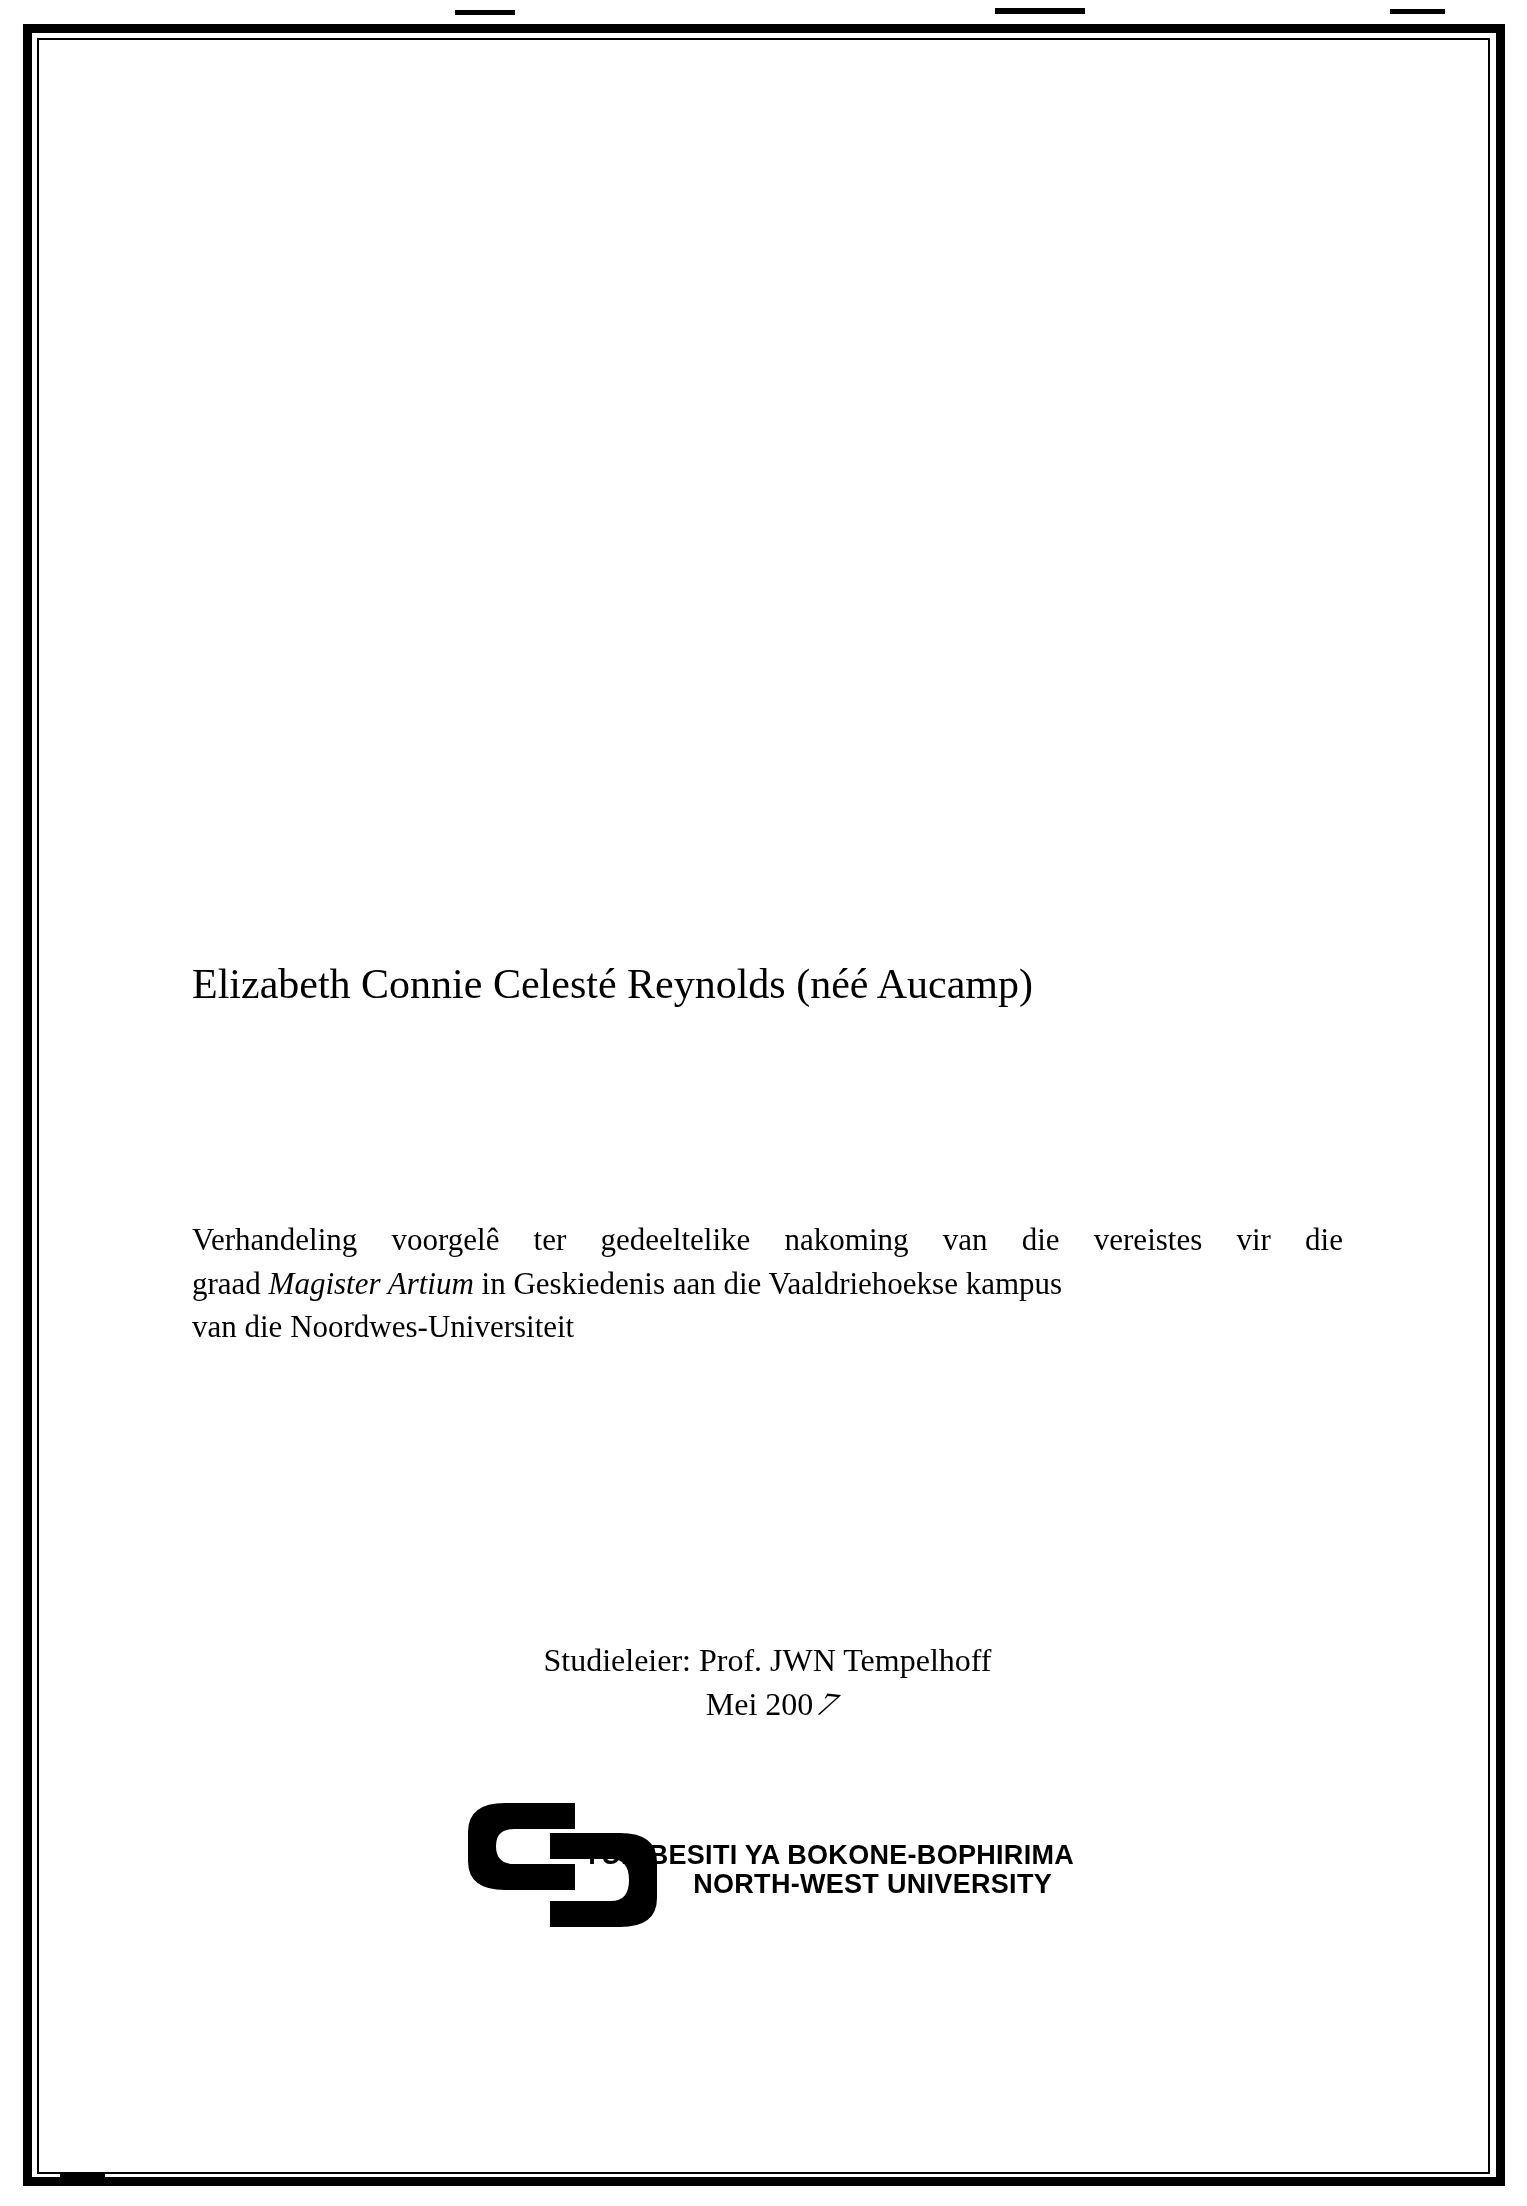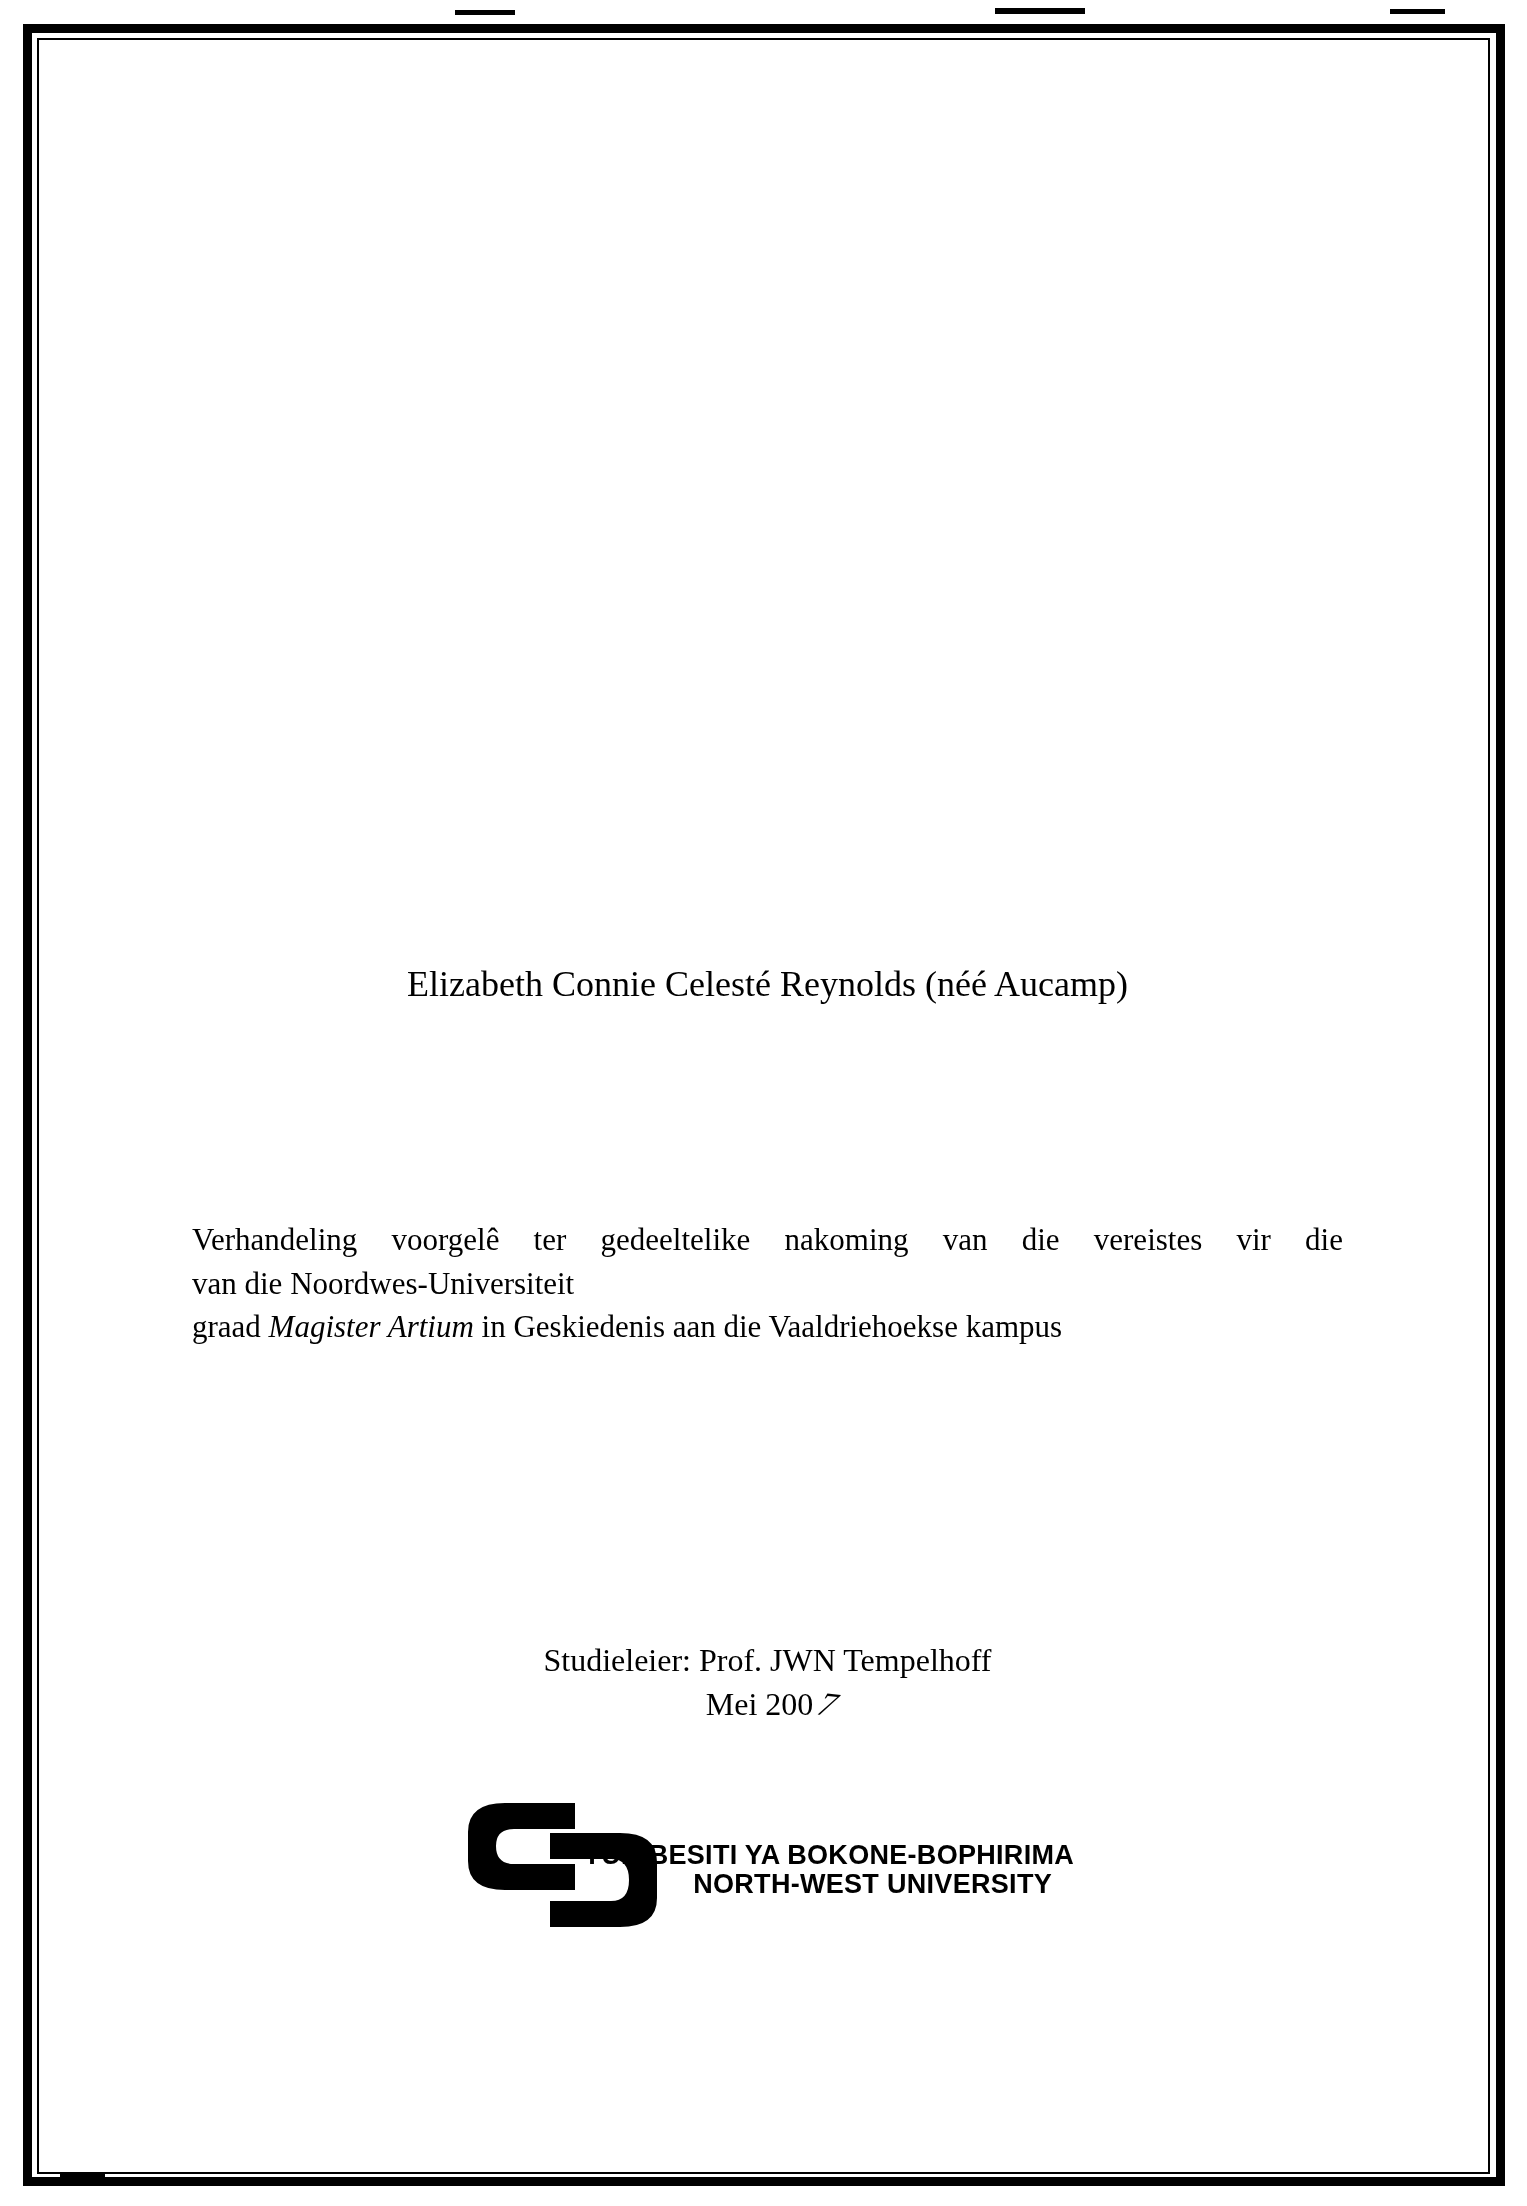--- a/index.html
+++ b/index.html
@@ -46,22 +46,22 @@
     letter-spacing: 0.2px;
   }
   .byline {
     top: 800px;
     text-align: center;
     font-size: 31px;
     line-height: 40px;
   }
   .author-line {
     top: 960px;
-    text-align: center;
-    font-size: 36px;
+    text-align: left;
+    font-size: 42px;
     line-height: 48px;
   }
   .statement {
     top: 1218px;
     font-size: 31px;
     line-height: 43.5px;
     text-align: left;
   }
   .statement .justified {
     text-align: justify;
@@ -112,22 +112,22 @@
   <div class="speck" style="left:995px; top:8px; width:90px; height:6px;"></div>
   <div class="speck" style="left:1390px; top:9px; width:55px; height:5px;"></div>
   <div class="speck" style="left:60px; top:2174px; width:45px; height:5px;"></div>
 
 
 
   <div class="content author-line">Elizabeth Connie Celesté Reynolds (néé Aucamp)</div>
 
   <div class="content statement">
     <div class="justified">Verhandeling voorgelê ter gedeeltelike nakoming van die vereistes vir die</div>
+    <div><span>graad </span><span class="italic">Magister Artium</span><span> in Geskiedenis aan die Vaaldriehoekse kampus</span></div>
     <div>van die Noordwes-Universiteit</div>
-    <div><span>graad </span><span class="italic">Magister Artium</span><span> in Geskiedenis aan die Vaaldriehoekse kampus</span></div>
   </div>
 
   <div class="content supervisor-block">
     <div>Studieleier: Prof. JWN Tempelhoff</div>
     <div><span>Mei 200</span><span class="date-seven">7</span></div>
   </div>
 
   <svg class="logo-mark" viewBox="453 1795 215 140" xmlns="http://www.w3.org/2000/svg">
     <path fill="#000000" d="M575 1803 L505 1803 Q468 1803 468 1832 L468 1861 Q468 1890 505 1890 L575 1890 L575 1864 L514 1864 Q496 1864 496 1846 Q496 1829 514 1829 L575 1829 Z"></path>
     <path fill="#000000" d="M550 1833 L620 1833 Q657 1833 657 1862 L657 1898 Q657 1927 620 1927 L550 1927 L550 1901 L611 1901 Q629 1901 629 1880 Q629 1859 611 1859 L550 1859 Z"></path>

